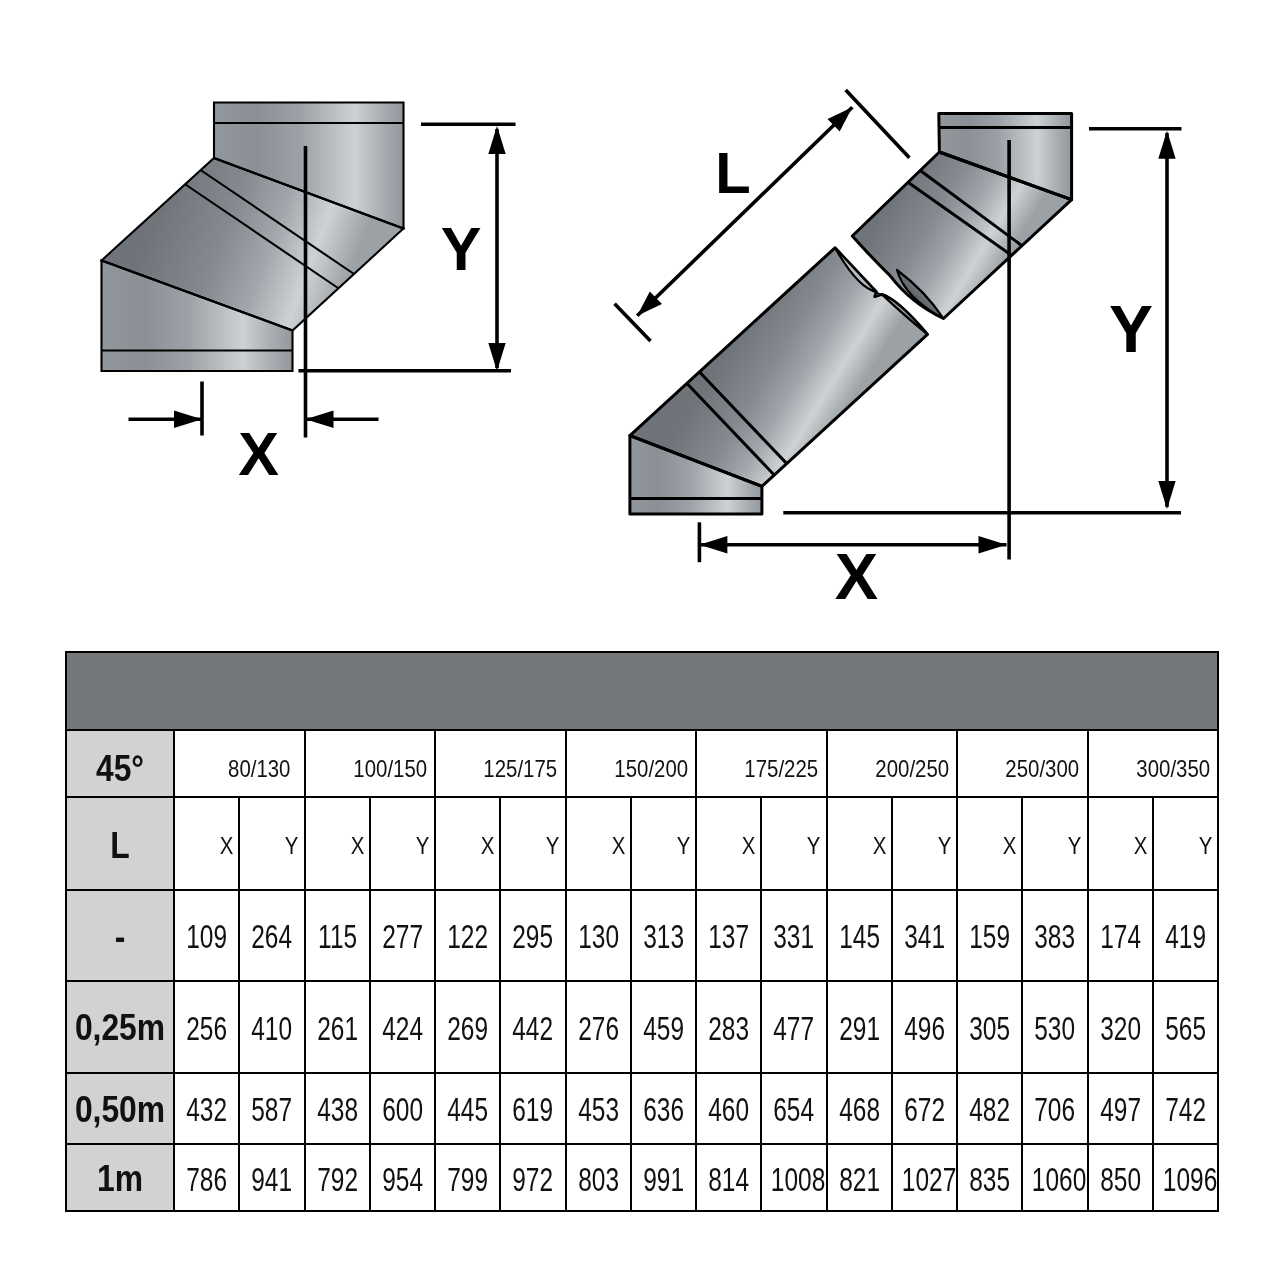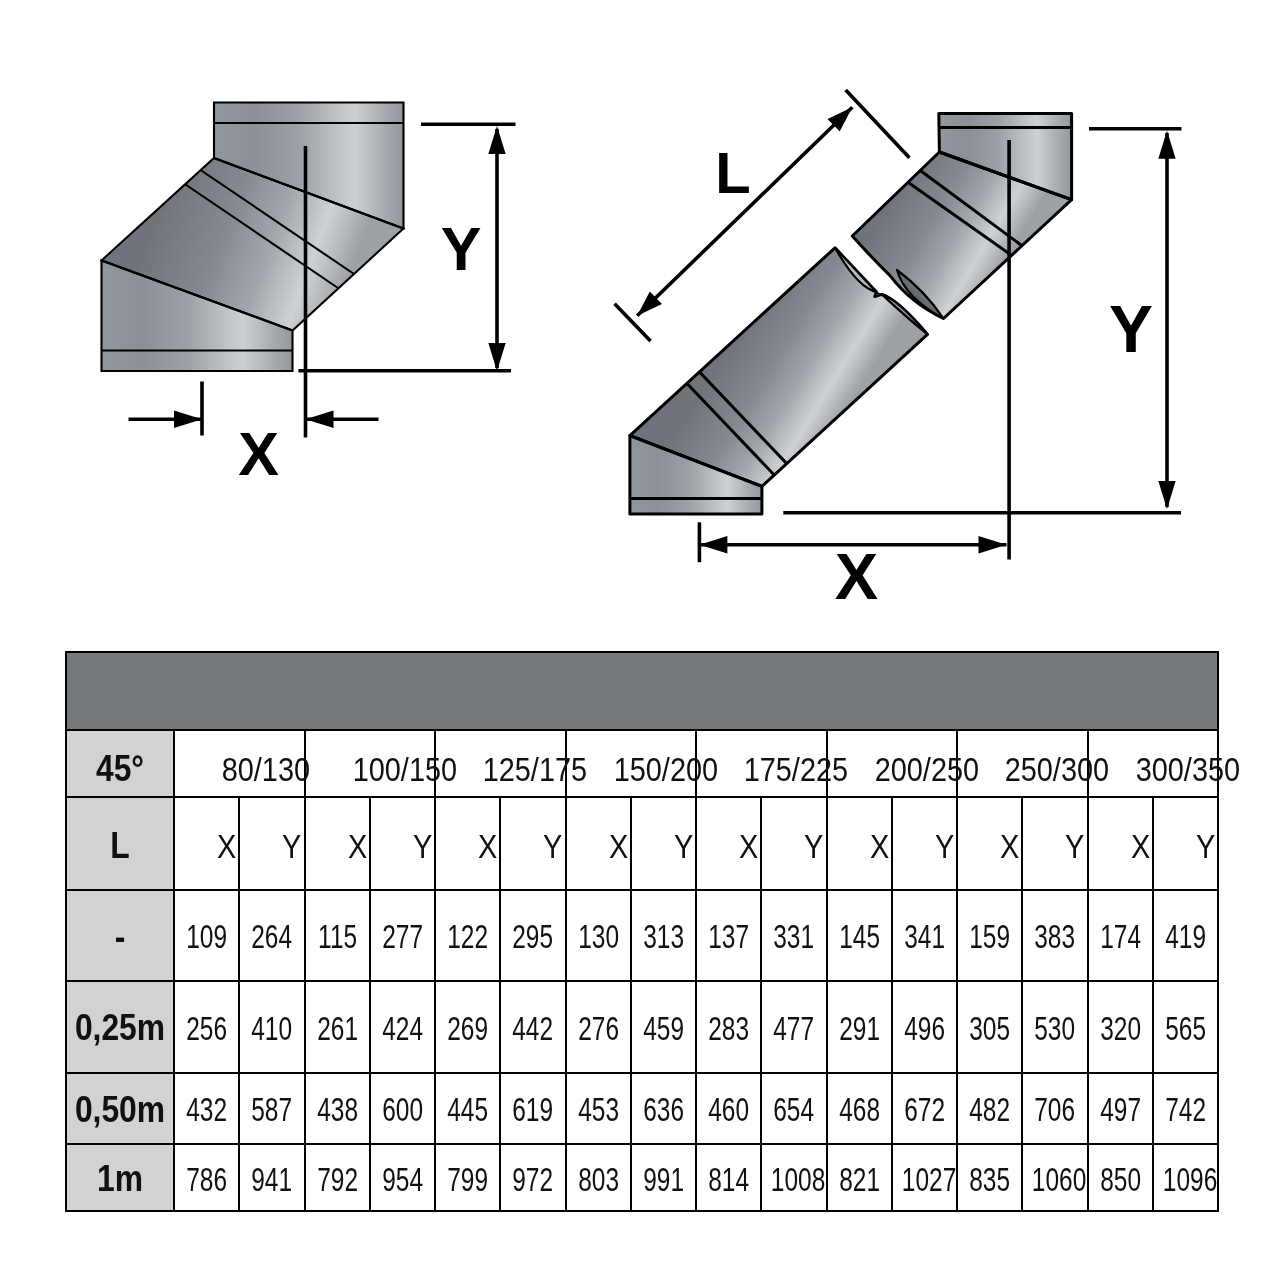--- a/index.html
+++ b/index.html
@@ -3,21 +3,21 @@
 <meta charset="utf-8">
 <style>
   html,body{margin:0;padding:0;background:#fff;width:1280px;height:1280px;overflow:hidden;}
   body{font-family:"Liberation Sans", sans-serif;}
   #diag{position:absolute;left:0;top:0;}
   table{border-collapse:collapse;table-layout:fixed;position:absolute;left:65px;top:651px;width:1154px;height:561px;}
   td{border:2px solid #000;text-align:center;vertical-align:middle;padding:6px 0 0 0;color:#111;}
   td.hd{background:#75787b;border-bottom:2px solid #000;}
   td.lab{background:#d2d2d2;font-weight:bold;font-size:37px;}
   td.num{font-size:34px;}
-  td.grp{font-size:34px;padding-left:40px;}
+  td.grp{font-size:24px;padding-left:40px;}
   td.lab span{display:block;transform:scaleX(0.86);transform-origin:50% 50%;}
   td.num span{display:block;transform:scaleX(0.72);transform-origin:50% 50%;}
   tr.r1 td{padding-top:11px;} tr.rd td{padding-top:3px;}
   td.grp span{display:block;transform:scaleX(0.85);transform-origin:50% 50%;}
 </style>
 </head>
 <body>
 <svg id="diag" width="1280" height="648" viewBox="0 0 1280 648">
 <defs>
   <linearGradient id="gv1" x1="214" y1="0" x2="403.5" y2="0" gradientUnits="userSpaceOnUse">

